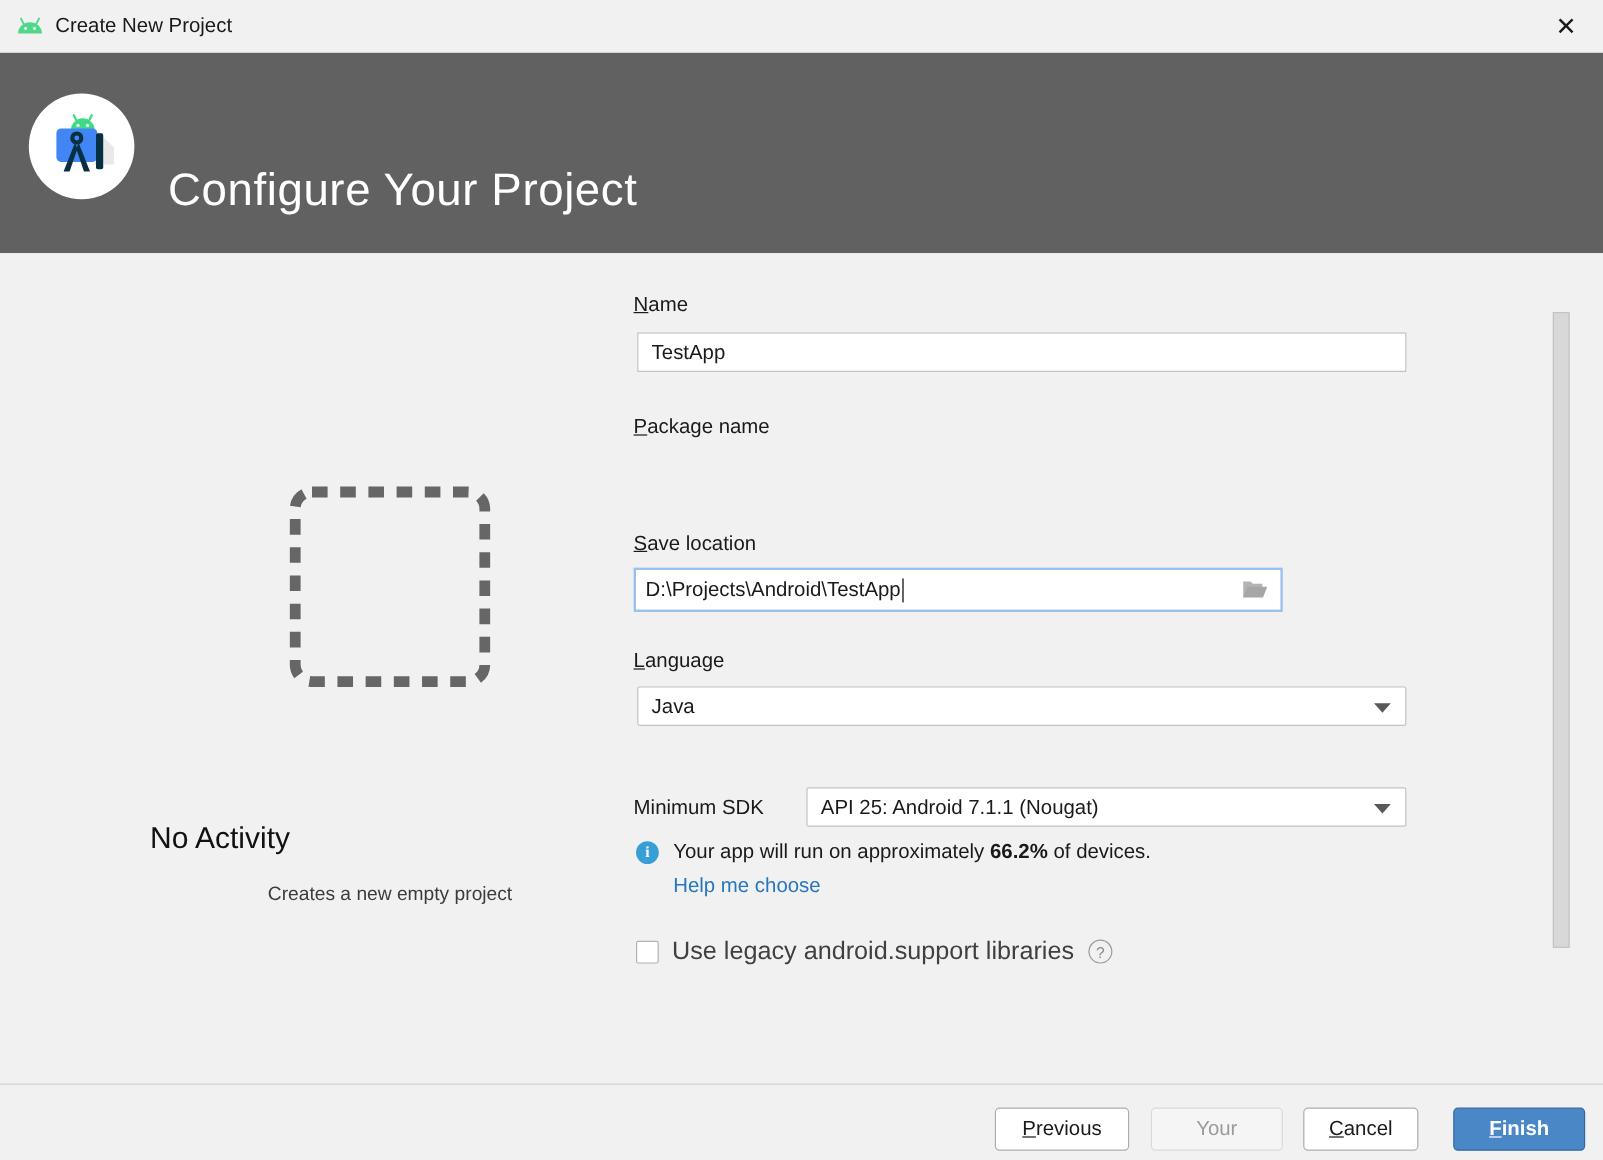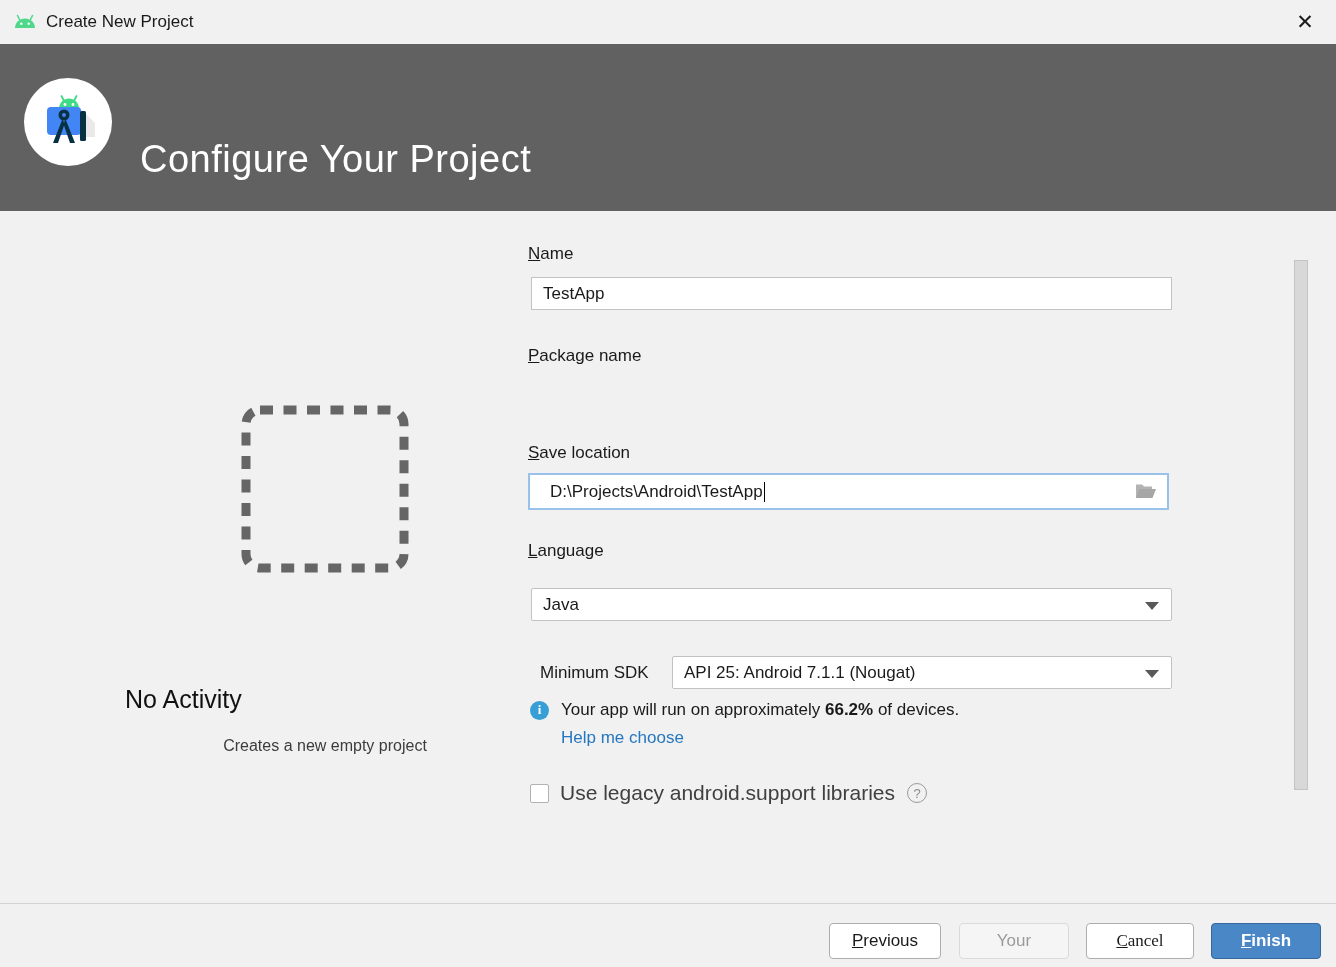--- a/index.html
+++ b/index.html
@@ -58,37 +58,37 @@
   .form { position: absolute; left: 528px; top: 33px; width: 644px; height: 620px; }
   .field-label { position: absolute; font-size: 17px; color: #1a1a1a; }
   .mnemonic::first-letter { text-decoration: underline; }
   .text-input {
     position: absolute; left: 3px; width: 641px; height: 33px;
     background: #ffffff; border: 1px solid #c2c2c2;
     font-size: 17px; color: #1a1a1a;
     display: flex; align-items: center; padding-left: 11px;
   }
   .text-input.focused {
-    left: 0; width: 641px; height: 37px;
-    border: 2px solid #99c1ea; padding-left: 20px;
+    left: 0; width: 541px; height: 37px;
+    border: 2px solid #99c1ea; padding-left: 8px;
   }
   .caret { display: inline-block; width: 1px; height: 20px; background: #000; margin-left: 1px; }
   .folder-btn { position: absolute; right: 10px; top: 7px; width: 22px; height: 18px; cursor: pointer; }
   .combo {
     position: absolute; left: 3px; width: 641px; height: 33px;
     background: #ffffff; border: 1px solid #c2c2c2; border-radius: 2px;
     font-size: 17px; color: #1a1a1a;
     display: flex; align-items: center; padding-left: 11px; cursor: pointer;
   }
   .combo-arrow {
     position: absolute; right: 12px; top: 13px;
     width: 0; height: 0; border-left: 7px solid transparent;
     border-right: 7px solid transparent; border-top: 8px solid #595959;
   }
-  .sdk-row-label { position: absolute; left: 0; top: 419px; font-size: 17px; color: #1a1a1a; margin-left: 12px; }
+  .sdk-row-label { position: absolute; left: 0; top: 419px; font-size: 17px; color: #1a1a1a; }
   .sdk-combo { left: 144px; top: 412px; width: 500px; }
 
   .info-row { position: absolute; left: 2px; top: 456px; display: flex; align-items: center; }
   .info-icon {
     width: 19px; height: 19px; border-radius: 50%; background: #389fd6;
     color: #ffffff; font-size: 13px; font-weight: bold;
     display: flex; align-items: center; justify-content: center;
     font-family: "Liberation Serif", serif;
   }
   .info-text { margin-left: 12px; font-size: 17px; color: #1a1a1a; }
@@ -120,21 +120,21 @@
   }
   .btn {
     position: absolute; top: 19px; height: 36px;
     border-radius: 4px; font-size: 17px; cursor: pointer;
     display: flex; align-items: center; justify-content: center;
     background: #ffffff; border: 1px solid #adadad; color: #1a1a1a;
   }
   .btn span { display: inline-block; }
   .btn-previous { left: 829px; width: 112px; }
   .btn-next { left: 959px; width: 110px; background: #f5f5f5; border-color: #dadada; color: #9b9b9b; cursor: default; }
-  .btn-cancel { left: 1086px; width: 108px; font-family: Liberation Serif, serif; }
+  .btn-cancel { left: 1086px; width: 96px; }
   .btn-finish { left: 1211px; width: 110px; background: #4a87c7; border-color: #36689e; color: #ffffff; font-weight: bold; }
 </style>
 </head>
 <body>
 
 <div id="window">
 
   <div class="titlebar">
     <svg class="titlebar-icon" viewBox="0 0 24 17">
       <path d="M2 14 C2 8.5 6.5 4.5 12 4.5 C17.5 4.5 22 8.5 22 14 Z" fill="#4fd88a"></path>
@@ -188,21 +188,21 @@
       <div class="text-input focused" style="top:229px;">
         <span>D:\Projects\Android\TestApp</span>
         <span class="caret"></span>
         <svg class="folder-btn" viewBox="0 0 22 18">
           <path d="M1 16 V2.5 H7 L9 4.5 H17 V7" fill="#b3b3b3"></path>
           <path d="M4.5 7 H21 L17.5 16 H1 Z" fill="#a6a6a6"></path>
         </svg>
       </div>
 
       <div class="field-label mnemonic" style="left:0; top:297px;">Language</div>
-      <div class="combo" style="top:344px;">
+      <div class="combo" style="top:328px;">
         <span>Java</span>
         <span class="combo-arrow"></span>
       </div>
 
       <div class="sdk-row-label">Minimum SDK</div>
       <div class="combo sdk-combo">
         <span>API 25: Android 7.1.1 (Nougat)</span>
         <span class="combo-arrow"></span>
       </div>
 

